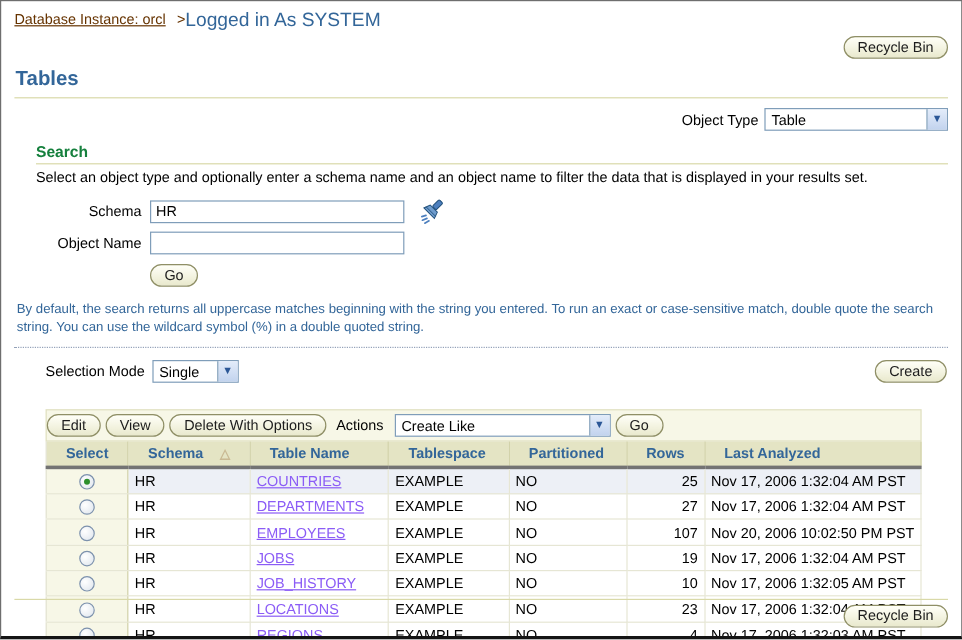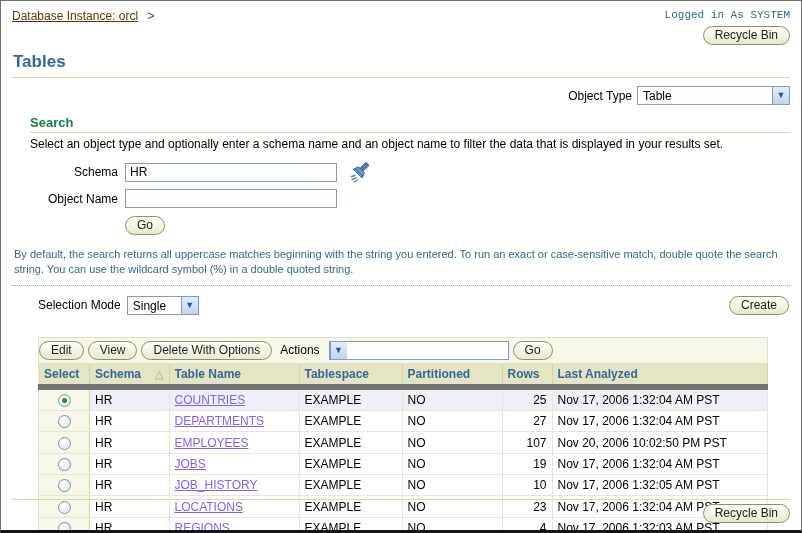--- a/index.html
+++ b/index.html
@@ -9,24 +9,24 @@
     font-family:"Liberation Sans", sans-serif;
     font-size:12px; color:#000; background:#fff;
   }
   .frame {
     width:802px; height:533px;
     border:1px solid #6e6e6e; border-bottom:3px solid #141414;
     background:#fff; padding:6px 11px 0 11px;
     position:relative; overflow:hidden;
   }
   
-  .topbar { display:flex; justify-content:space-between; align-items:flex-start; margin-top:2px; }
+  .topbar { display:flex; align-items:flex-start; margin-top:2px; }
   .breadcrumb a { color:#663300; text-decoration:underline; cursor:pointer; }
   .breadcrumb .sep { color:#663300; margin-left:6px; text-decoration:none; }
-  .login-info { color:#336699; font-size:11px;font-family:Liberation Mono, monospace; }
+  .login-info { color:#336699; font-size:16px; }
   .topbtn-row { text-align:right; margin-top:3px; }
   
   .em-btn {
     font-family:"Liberation Sans", sans-serif;
     font-size:12px; color:#1c1c1c;
     background:linear-gradient(#fffff8,#e9e9cd);
     border:1px solid #8f8f66; border-radius:10px;
     padding:1px 11px 2px 11px; cursor:pointer;
   }
   
@@ -68,21 +68,21 @@
   .results { margin:0 22px 0 26px; }
   .toolbar {
     background:#f7f7e7; border:1px solid #e0e0c2;
     padding:3px 0; display:flex; align-items:center;margin-top:22px;
   }
   .toolbar .em-btn { margin-right:4px; }
   .toolbar .actions-label { margin:0 5px 0 4px; }
   table.results-table { width:100%; border-collapse:collapse; font-size:12px; border:1px solid #e0e0cc; border-top:0; }
   table.results-table th {
     background:#e4e4c4; color:#336699; font-weight:bold; text-align:left;
-    padding:3px 5px; border-bottom:6px solid #737373; border-right:1px solid #d2d2aa;
+    padding:3px 16px; border-bottom:3px solid #737373; border-right:1px solid #d2d2aa;
     white-space:nowrap;
   }
   table.results-table td {
     padding:3px 5px; border-bottom:1px solid #e6e6d4; border-right:1px solid #e6e6d4;
     white-space:nowrap; background:#fff;
   }
   table.results-table td.sel-cell { background:#f7f7e7; text-align:center; border-right:1px solid #d2d2aa; }
   table.results-table tr.sel-row td:not(.sel-cell) { background:#edf0f6; }
   th.num, td.num { text-align:right; }
   a.tlink { color:#8b5cf6; text-decoration:underline; cursor:pointer; }
@@ -177,20 +177,21 @@
     <button class="em-btn">Create</button>
   </div>
 
   <div class="results">
     <div class="toolbar">
       <button class="em-btn">Edit</button>
       <button class="em-btn">View</button>
       <button class="em-btn">Delete With Options</button>
       <span class="actions-label">Actions</span>
       <div class="combo w-actions">
+        <span class="combo-value">Create Like</span>
         <span class="combo-arrow">▼</span>
       </div>
       <button class="em-btn">Go</button>
     </div>
 
     <table class="results-table">
       <colgroup>
         <col style="width:51px">
           <col style="width:77px">
           <col style="width:130px">

